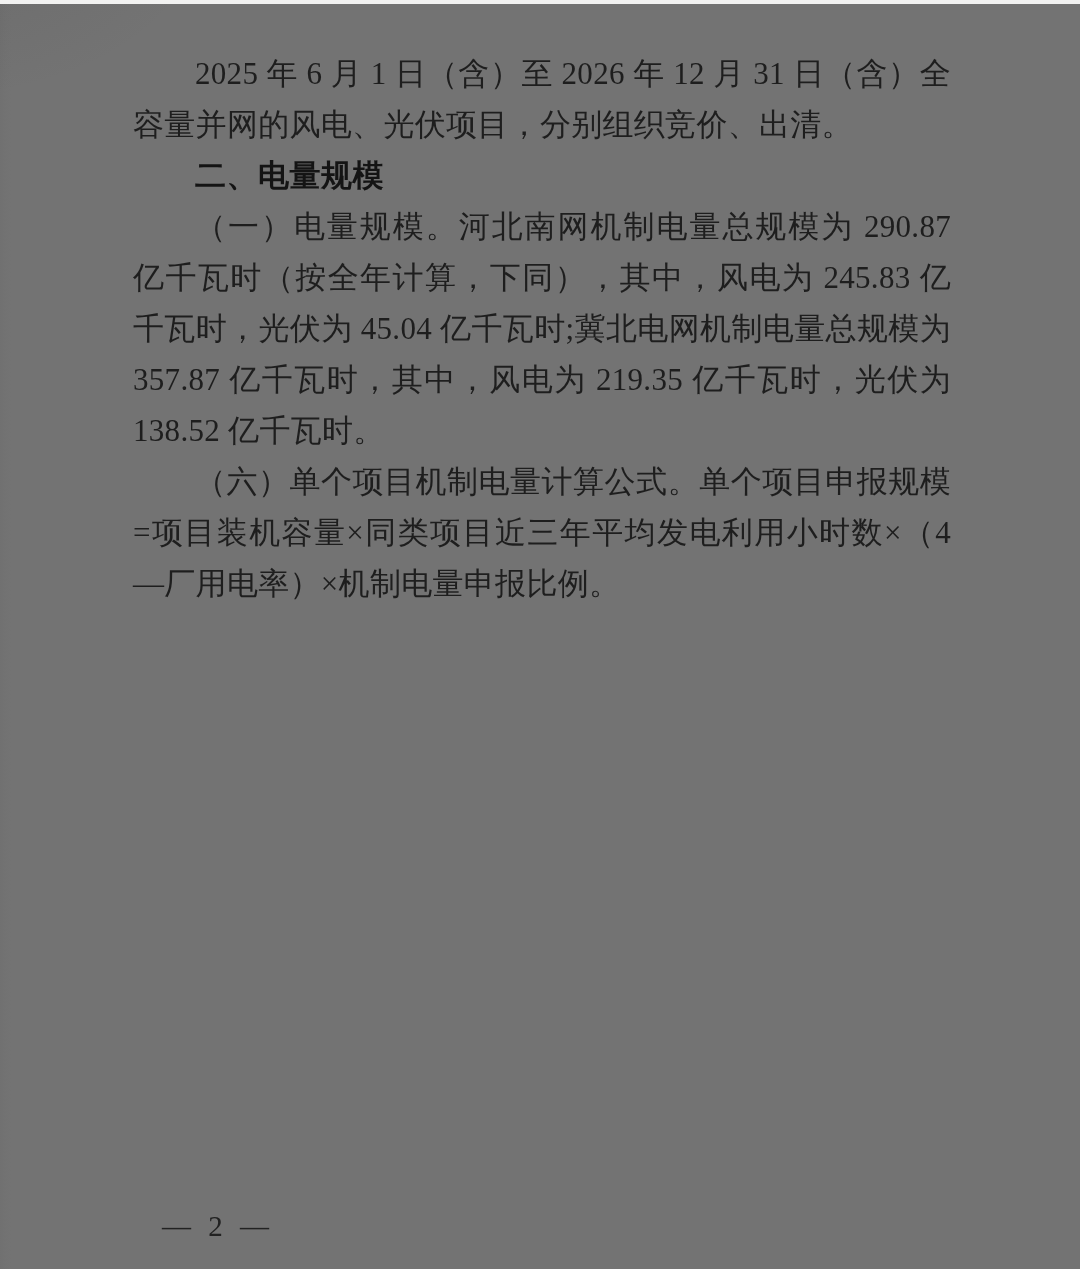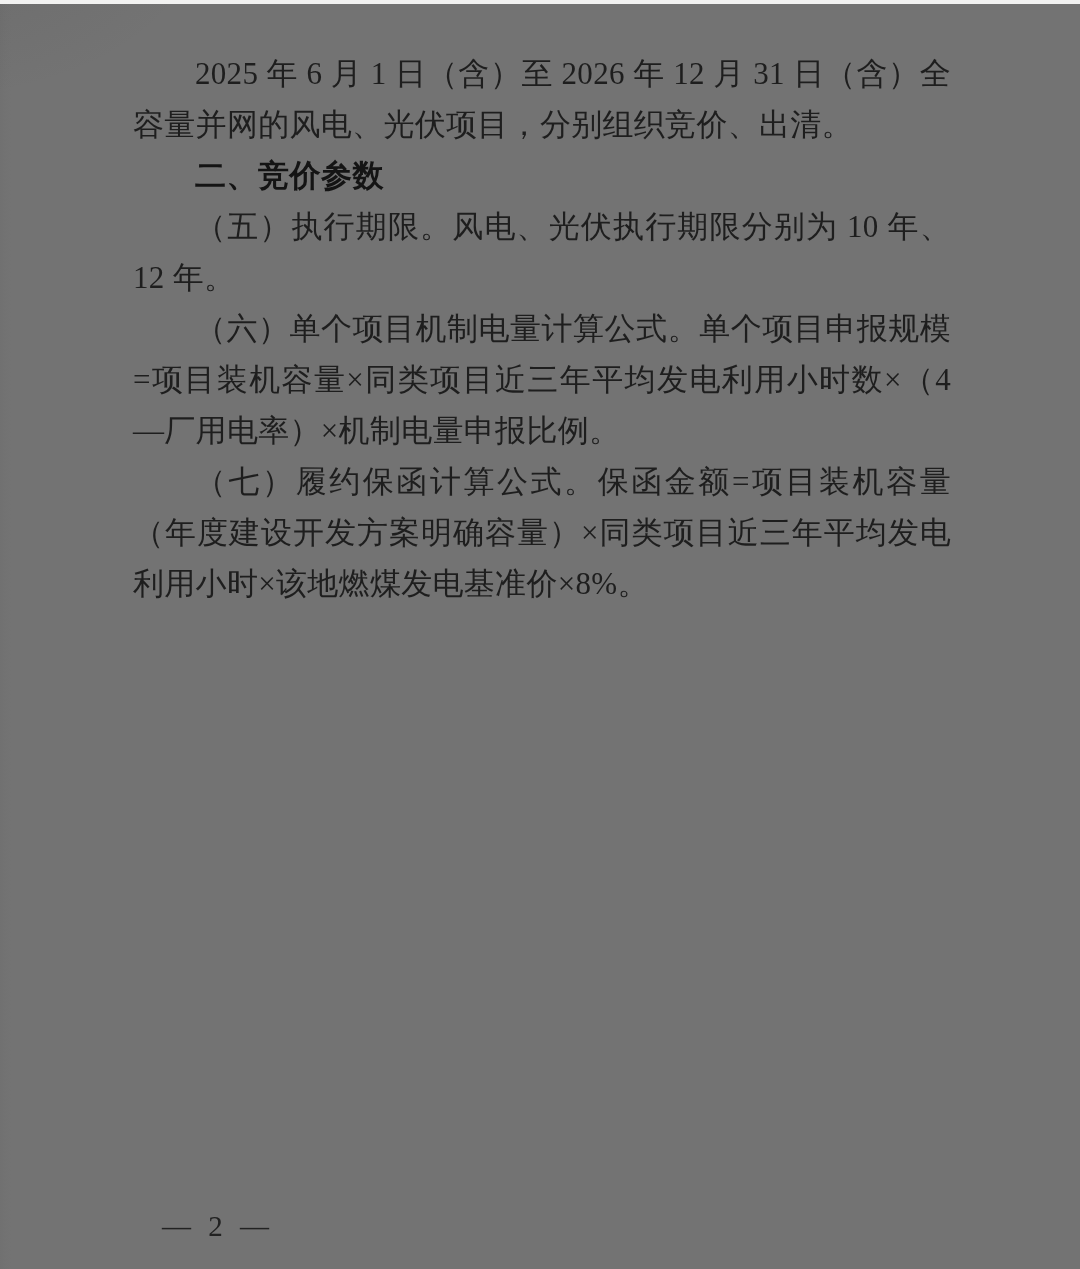--- a/index.html
+++ b/index.html
@@ -63,28 +63,27 @@
 </style>
 </head>
 <body>
 
 <div class="page">
   <div class="scan-corner"></div>
 
   <div class="content">
     <p class="para">2025 年 6 月 1 日（含）至 2026 年 12 月 31 日（含）全容量并网的风电、光伏项目，分别组织竞价、出清。</p>
 
-    <p class="heading">二、竞价参数</p>
+    <p class="heading">二、电量规模</p>
+
+    <p class="para">（一）电量规模。河北南网机制电量总规模为 290.87 亿千瓦时（按全年计算，下同），其中，风电为 245.83 亿千瓦时，光伏为 45.04 亿千瓦时;冀北电网机制电量总规模为 357.87 亿千瓦时，其中，风电为 219.35 亿千瓦时，光伏为 138.52 亿千瓦时。</p>
 
 
 
 
 
-    <p class="para">（五）执行期限。风电、光伏执行期限分别为 10 年、12 年。</p>
-
     <p class="para">（六）单个项目机制电量计算公式。单个项目申报规模=项目装机容量×同类项目近三年平均发电利用小时数×（4—厂用电率）×机制电量申报比例。</p>
 
-    <p class="para">（七）履约保函计算公式。保函金额=项目装机容量（年度建设开发方案明确容量）×同类项目近三年平均发电利用小时×该地燃煤发电基准价×8%。</p>
 
   </div>
 
   <div class="pagenum">— 2 —</div>
 </div>
 
 </body></html>

